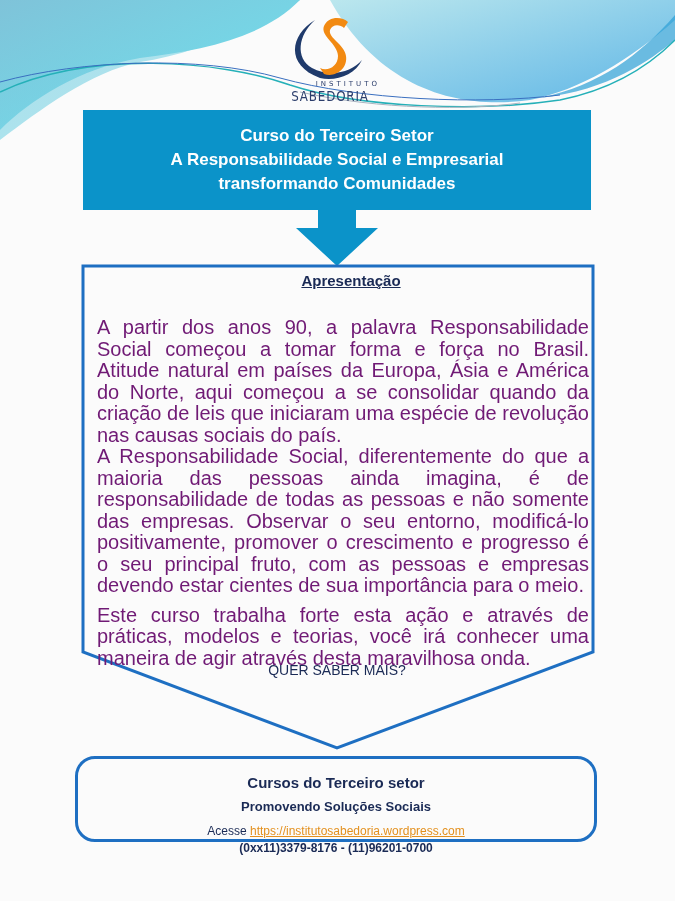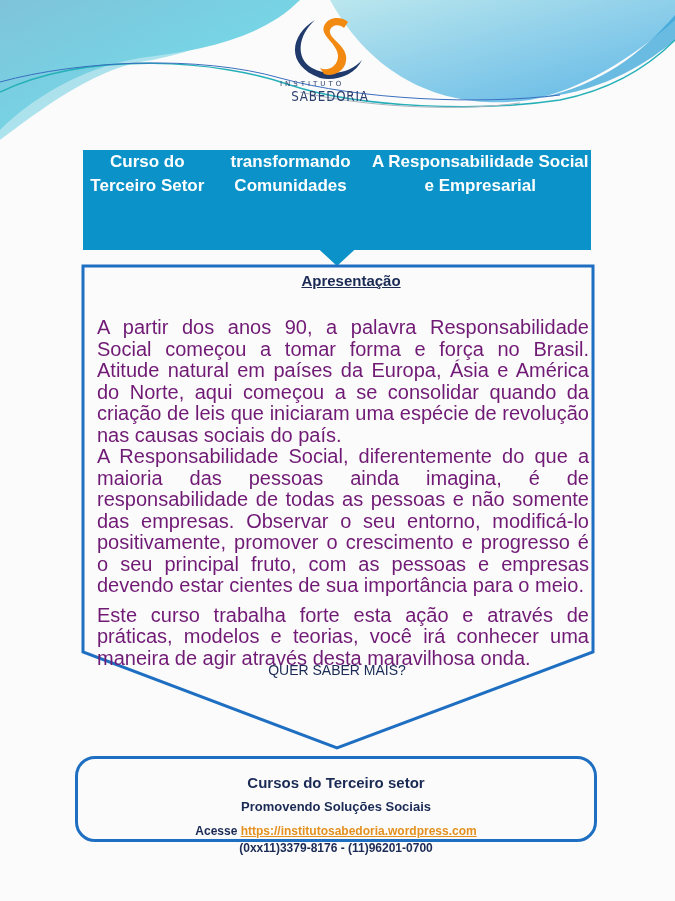--- a/index.html
+++ b/index.html
@@ -4,34 +4,34 @@
 <style>
   html, body { margin: 0; padding: 0; }
   body {
     width: 675px; height: 901px; position: relative; overflow: hidden;
     background: #fbfbfb;
     font-family: "Liberation Sans", sans-serif;
   }
   .bg-svg { position: absolute; left: 0; top: 0; width: 675px; height: 140px; }
   .logo { position: absolute; left: 280px; top: 10px; width: 100px; height: 100px; }
   .logo-inst {
-    position: absolute; left: 0; top: 70px; width: 100%; text-align: left;
+    position: absolute; left: 0; top: 70px; width: 100%; text-align: right;
     font-family: "DejaVu Sans", sans-serif; font-size: 7px; letter-spacing: 3px; color: #2b3d6b;
   }
   .logo-name {
     position: absolute; left: 0; top: 78px; width: 100%; text-align: center;
     font-family: "DejaVu Sans", sans-serif; font-size: 14px; letter-spacing: 1px; color: #2b3d6b;
     transform: scaleX(0.85);
   }
   .title-box {
     position: absolute; left: 83px; top: 110px; width: 508px; height: 100px;
     background: #0b93c9;
     color: #ffffff; text-align: center; font-weight: bold;
     font-size: 17px; line-height: 24px;
-    display: flex; flex-direction: row; justify-content: center; margin-top: 40px;
+    display: flex; flex-direction: column; justify-content: center;
   }
   .arrow { position: absolute; left: 296px; top: 210px; width: 82px; height: 56px; }
   .panel-svg { position: absolute; left: 80px; top: 262px; width: 518px; height: 490px; }
   .panel-title {
     position: absolute; left: 97px; top: 272px; width: 508px; text-align: center;
     font-size: 15px; font-weight: bold; color: #1a2a55; text-decoration: underline;
   }
   .panel-body {
     position: absolute; left: 91px; top: 317px; width: 492px;
     font-size: 20px; line-height: 21.5px; color: #701a75; text-align: justify; margin-left: 6px;
@@ -42,21 +42,21 @@
     position: absolute; left: 83px; top: 660px; width: 508px; text-align: center;
     font-size: 14px; font-weight: normal; color: #1a2a55; line-height: 21px;
   }
   .footer-box {
     position: absolute; left: 75px; top: 756px; width: 522px; height: 86px;
     border: 3px solid #1e6fc2; border-radius: 20px; box-sizing: border-box;
     text-align: center; color: #1a2a55;
   }
   .footer-l1 { margin-top: 12px; font-size: 15px; font-weight: bold; line-height: 24px; }
   .footer-l2 { font-size: 13px; font-weight: bold; line-height: 24px; }
-  .footer-small { font-size: 12px; font-weight: bold; line-height: 17px; margin-top: 4px; }
+  .footer-small { font-size: 12px; font-weight: normal; line-height: 17px; margin-top: 4px; }
   .footer-link { color: #e3901e; text-decoration: underline; }
   .footer-phone { font-size: 12px; font-weight: bold; line-height: 17px; }
 </style>
 </head>
 <body>
 
 <svg class="bg-svg" viewBox="0 0 675 140" preserveAspectRatio="none">
   <defs>
     <linearGradient id="gl" x1="0" y1="0" x2="1" y2="1">
       <stop offset="0" stop-color="#7fc3d9"></stop>
@@ -81,22 +81,22 @@
   <svg width="100" height="75" viewBox="0 0 100 75">
     <path d="M35,10 C10,25 5,55 40,68 C55,72 75,65 82,50 C72,62 50,68 32,58 C15,48 18,25 35,10 Z" fill="#1f3a6b"></path>
     <path d="M68,12 C62,6 48,6 44,16 C40,26 58,34 58,46 C58,56 48,62 40,58 L44,64 C56,68 68,58 66,46 C64,34 48,28 50,20 C52,14 60,14 64,18 Z" fill="#f28a12"></path>
   </svg>
   <div class="logo-inst">INSTITUTO</div>
   <div class="logo-name">SABEDORIA</div>
 </div>
 
 <div class="title-box">
   <div>Curso do Terceiro Setor</div>
+  <div>A Responsabilidade Social e Empresarial</div>
   <div>transformando Comunidades</div>
-  <div>A Responsabilidade Social e Empresarial</div>
 </div>
 
 <svg class="arrow" viewBox="0 0 82 56">
   <polygon points="22,0 60,0 60,18 82,18 41,56 0,18 22,18" fill="#0b93c9"></polygon>
 </svg>
 
 <svg class="panel-svg" viewBox="0 0 518 490">
   <polygon points="3,4 513,4 513,390 257,486 3,390" fill="none" stroke="#1e6fc2" stroke-width="3"></polygon>
 </svg>
 

